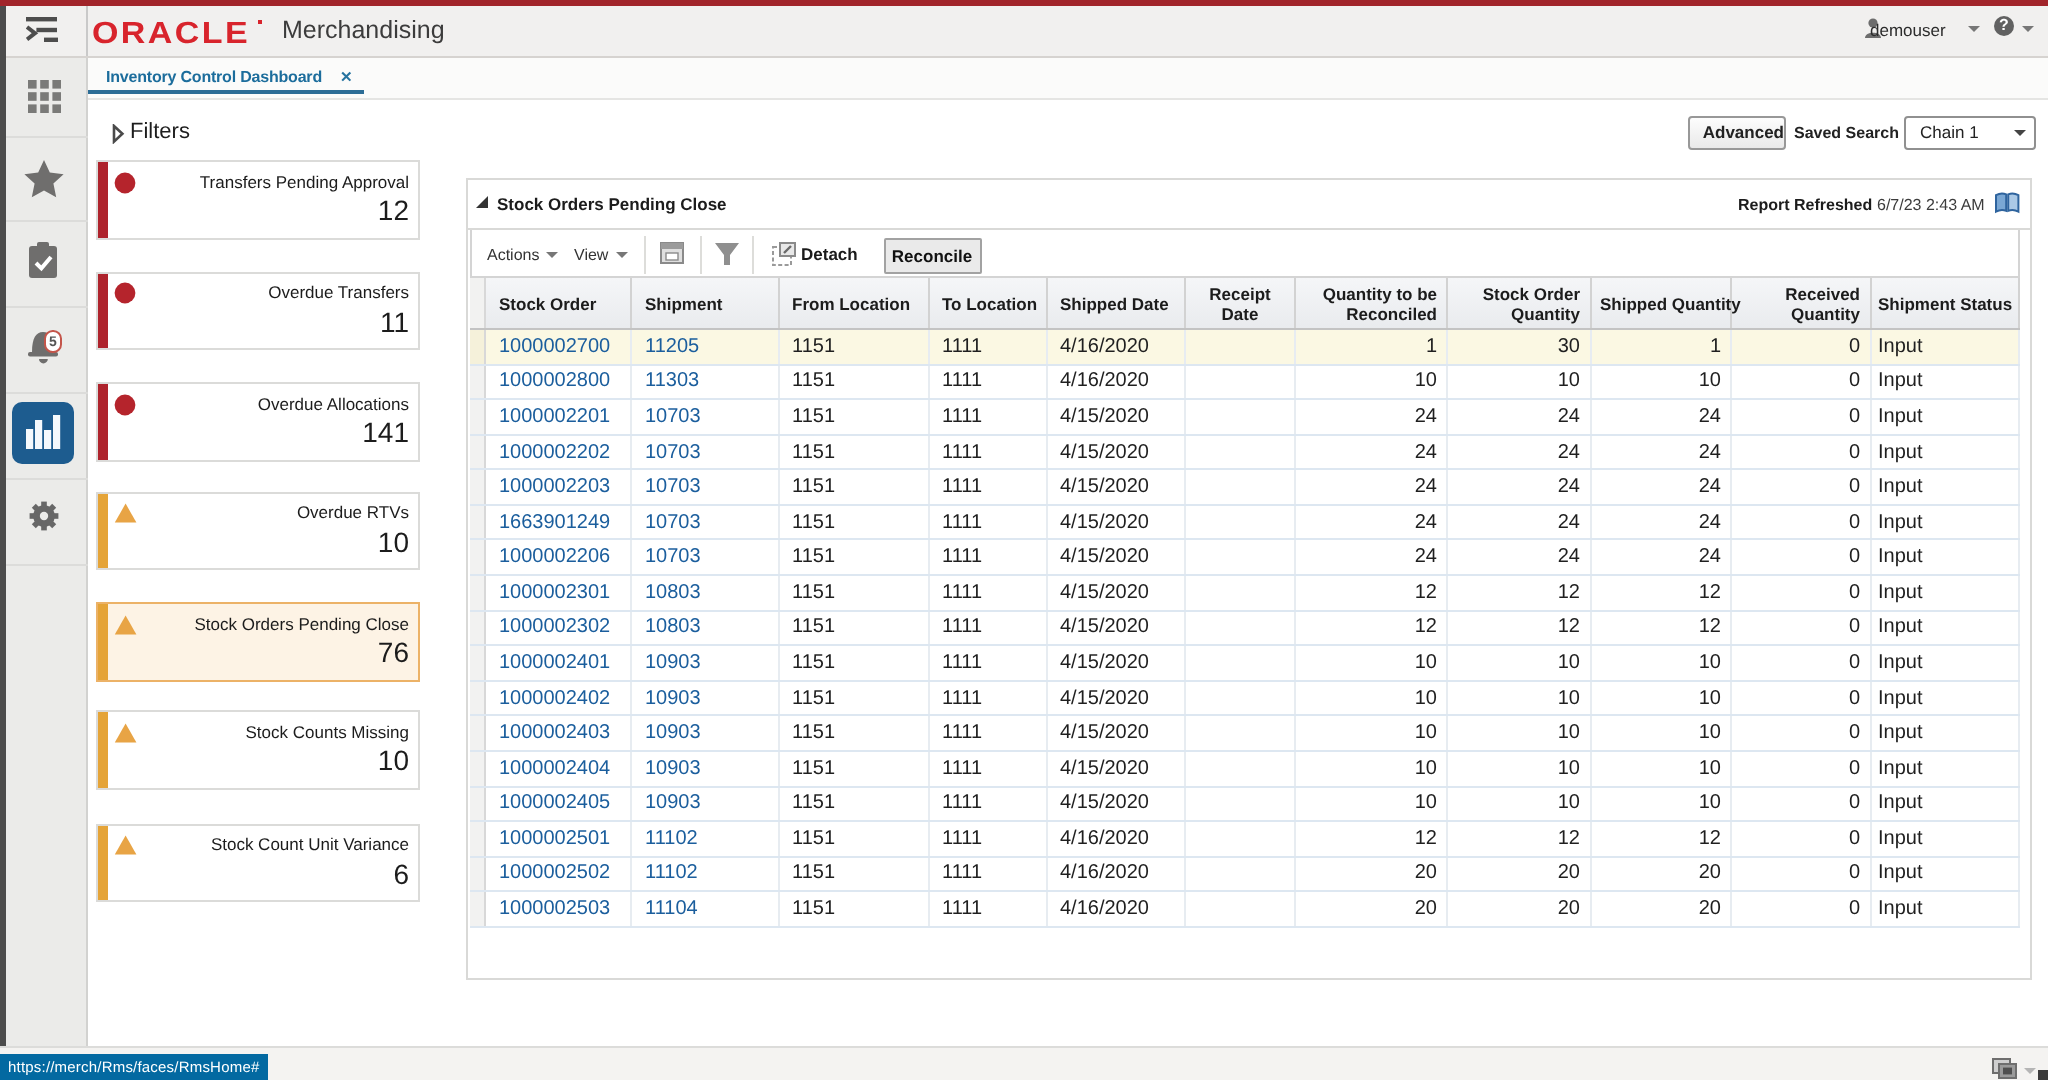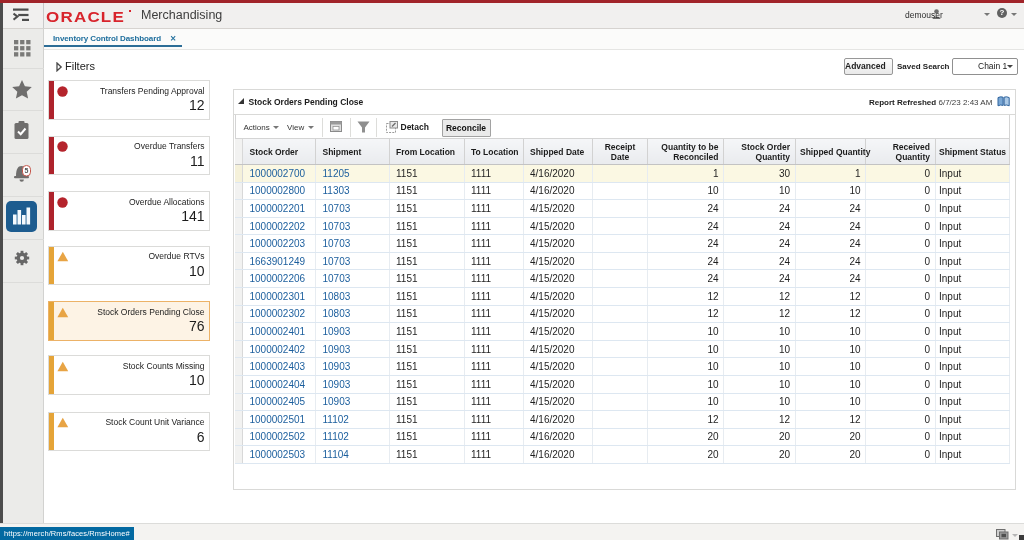--- a/index.html
+++ b/index.html
@@ -28,23 +28,23 @@
 .srule { left:2.5px; width:41px; height:1px; background:#dcdcda; }
 #tile { left:6px; top:200.5px; width:31px; height:31px; background:#1d5c8f; border-radius:5px; }
 
 
 #filters { left:65px; top:60px; font-size:11px; font-weight:normal; color:#1d1d1d; }
 #ftri { left:55.5px; top:61.5px; }
 
 
 #advbtn { left:844px; top:58px; width:49px; height:16.5px; border:1px solid #989898; border-radius:2px;
   background:linear-gradient(#fdfdfd,#e9e9e9); font-size:8.5px; font-weight:bold; color:#222;
-  text-align:left; line-height:15px; }
+  text-align:right; line-height:15px; }
 #savedsearch { left:897px; top:62px; font-size:8px; font-weight:bold; color:#222; }
-#chainsel { left:952px; top:57.5px; width:66px; height:17px; border:1px solid #909090; border-radius:2px; background:#fff; font-size:8.5px; color:#222; line-height:15.5px; padding-left:25px; }
+#chainsel { left:952px; top:57.5px; width:66px; height:17px; border:1px solid #909090; border-radius:2px; background:#fff; font-size:8.5px; color:#222; line-height:15.5px; padding-left:7px; }
 #chaincaret { left:1007px; top:64.5px; width:0; height:0; border-top:3.5px solid #444; border-left:3px solid transparent; border-right:3px solid transparent; }
 
 
 .card { left:48px; width:162px; height:39.5px; background:#fff; border:1px solid #dbdbd9; }
 .card .bar { position:absolute; left:0; top:0; width:4.5px; height:100%; }
 .bar-red { background:#ae232c; }
 .bar-org { background:#e5a438; }
 .card .title { position:absolute; right:4.5px; top:4.5px; font-size:8.5px; color:#1c1c1c; }
 .card .num { position:absolute; right:4.5px; top:16px; font-size:14px; color:#1c1c1c; }
 .card svg { position:absolute; left:8px; top:4.5px; }
@@ -99,21 +99,21 @@
   </svg>
 
   <div class="abs" id="oracle">ORACLE</div>
   <div class="abs" id="reg"></div>
   <div class="abs" id="merch">Merchandising</div>
 
   <svg class="abs" style="left:932px;top:9px;" width="9" height="10">
     <circle cx="4.5" cy="2.5" r="2.3" fill="#6d6d6d"></circle>
     <path d="M0.5 10 C0.5 6.5 8.5 6.5 8.5 10 Z" fill="#6d6d6d"></path>
   </svg>
-  <div class="abs" style="left:905px;top:10px;font-size:8.5px;color:#2c2c2c;">demouser</div>
+  <div class="abs" style="left:935px;top:10px;font-size:8.5px;color:#2c2c2c;">demouser</div>
   <div class="abs caret" style="left:983.5px;top:13px;"></div>
   <div class="abs" style="left:997px;top:7.5px;width:10px;height:10px;border-radius:50%;background:#616161;color:#fff;font-size:8px;font-weight:bold;text-align:center;line-height:10.5px;">?</div>
   <div class="abs caret" style="left:1010.5px;top:13px;"></div>
 
   <div class="abs" id="tabbar"></div>
   <div class="abs" id="tabtext">Inventory Control Dashboard</div>
   <div class="abs" id="tabx">✕</div>
   <div class="abs" id="tabunderline"></div>
 
   <div class="abs srule" style="top:68px;"></div>

